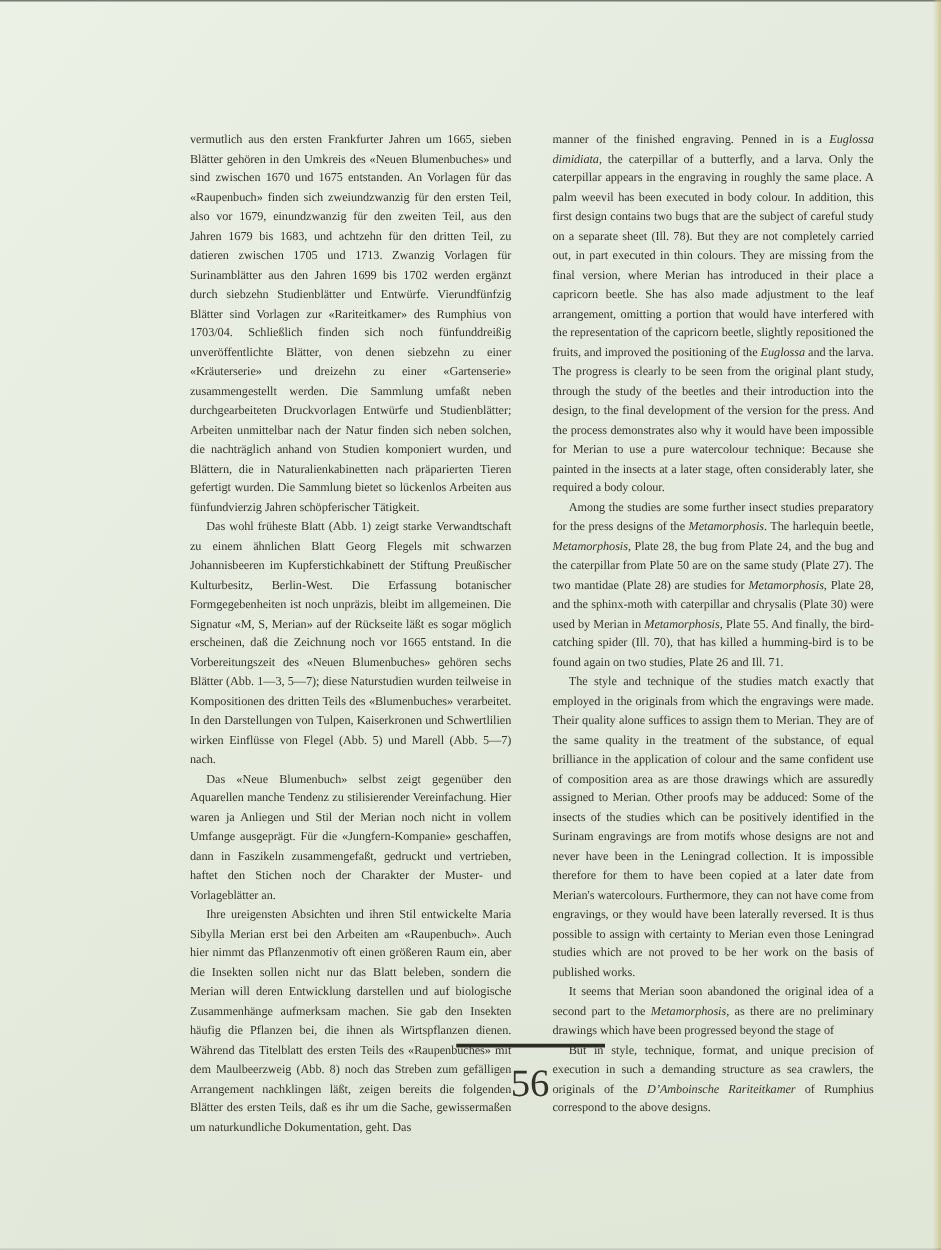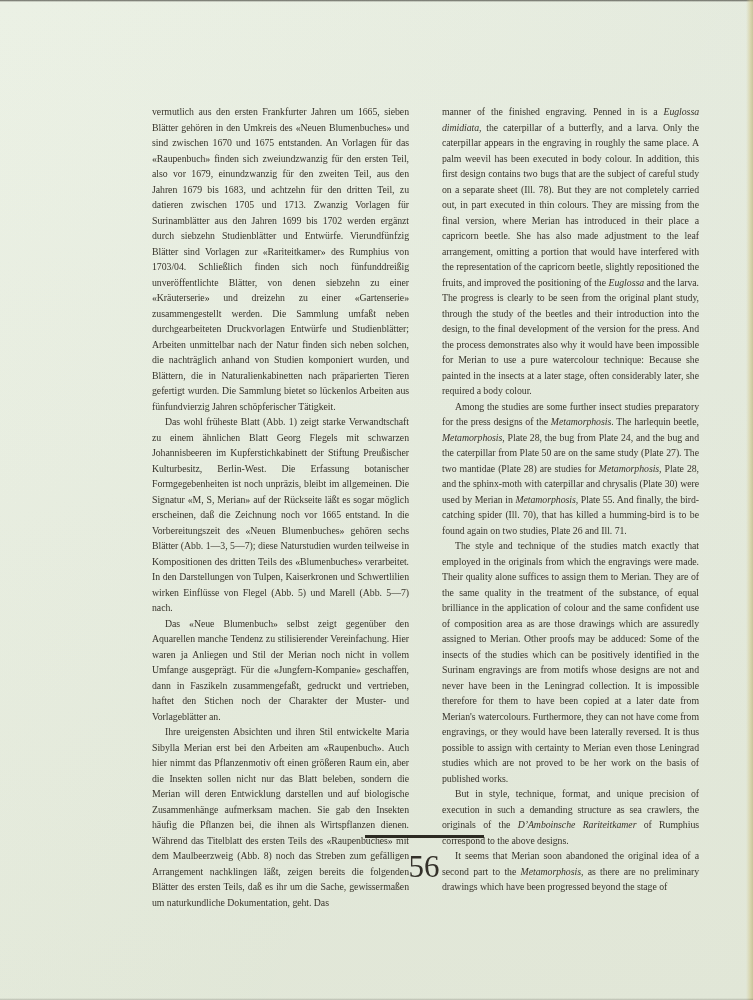--- a/index.html
+++ b/index.html
@@ -94,20 +94,20 @@
     <div class="column" id="col-left" lang="de">
         <p class="para"><span>vermutlich aus den ersten Frankfurter Jahren um 1665, sieben Blätter gehören in den Umkreis des «Neuen Blumenbuches» und sind zwischen 1670 und 1675 entstanden. An Vorlagen für das «Raupenbuch» finden sich zweiundzwanzig für den ersten Teil, also vor 1679, einundzwanzig für den zweiten Teil, aus den Jahren 1679 bis 1683, und achtzehn für den dritten Teil, zu datieren zwischen 1705 und 1713. Zwanzig Vorlagen für Surinamblätter aus den Jahren 1699 bis 1702 werden ergänzt durch siebzehn Studienblätter und Entwürfe. Vierundfünfzig Blätter sind Vorlagen zur «Rariteitkamer» des Rumphius von 1703/04. Schließlich finden sich noch fünfunddreißig unveröffentlichte Blätter, von denen siebzehn zu einer «Kräuterserie» und dreizehn zu einer «Gartenserie» zusammengestellt werden. Die Sammlung umfaßt neben durchgearbeiteten Druckvorlagen Entwürfe und Studienblätter; Arbeiten unmittelbar nach der Natur finden sich neben solchen, die nachträglich anhand von Studien komponiert wurden, und Blättern, die in Naturalienkabinetten nach präparierten Tieren gefertigt wurden. Die Sammlung bietet so lückenlos Arbeiten aus fünfundvierzig Jahren schöpferischer Tätigkeit.</span></p>
         <p class="para indent"><span>Das wohl früheste Blatt (Abb. 1) zeigt starke Verwandtschaft zu einem ähnlichen Blatt Georg Flegels mit schwarzen Johannisbeeren im Kupferstichkabinett der Stiftung Preußischer Kulturbesitz, Berlin-West. Die Erfassung botanischer Formgegebenheiten ist noch unpräzis, bleibt im allgemeinen. Die Signatur «M, S, Merian» auf der Rückseite läßt es sogar möglich erscheinen, daß die Zeichnung noch vor 1665 entstand. In die Vorbereitungszeit des «Neuen Blumenbuches» gehören sechs Blätter (Abb. 1—3, 5—7); diese Naturstudien wurden teilweise in Kompositionen des dritten Teils des «Blumenbuches» verarbeitet. In den Darstellungen von Tulpen, Kaiserkronen und Schwertlilien wirken Einflüsse von Flegel (Abb. 5) und Marell (Abb. 5—7) nach.</span></p>
         <p class="para indent"><span>Das «Neue Blumenbuch» selbst zeigt gegenüber den Aquarellen manche Tendenz zu stilisierender Vereinfachung. Hier waren ja Anliegen und Stil der Merian noch nicht in vollem Umfange ausgeprägt. Für die «Jungfern-Kompanie» geschaffen, dann in Faszikeln zusammengefaßt, gedruckt und vertrieben, haftet den Stichen noch der Charakter der Muster- und Vorlageblätter an.</span></p>
         <p class="para indent"><span>Ihre ureigensten Absichten und ihren Stil entwickelte Maria Sibylla Merian erst bei den Arbeiten am «Raupenbuch». Auch hier nimmt das Pflanzenmotiv oft einen größeren Raum ein, aber die Insekten sollen nicht nur das Blatt beleben, sondern die Merian will deren Entwicklung darstellen und auf biologische Zusammenhänge aufmerksam machen. Sie gab den Insekten häufig die Pflanzen bei, die ihnen als Wirtspflanzen dienen. Während das Titelblatt des ersten Teils des «Raupenbuches» mit dem Maulbeerzweig (Abb. 8) noch das Streben zum gefälligen Arrangement nachklingen läßt, zeigen bereits die folgenden Blätter des ersten Teils, daß es ihr um die Sache, gewissermaßen um naturkundliche Dokumentation, geht. Das</span></p>
       </div>
     <div class="column" id="col-right" lang="en">
         <p class="para"><span>manner of the finished engraving. Penned in is a </span><em>Euglossa dimidiata</em><span>, the caterpillar of a butterfly, and a larva. Only the caterpillar appears in the engraving in roughly the same place. A palm weevil has been executed in body colour. In addition, this first design contains two bugs that are the subject of careful study on a separate sheet (Ill. 78). But they are not completely carried out, in part executed in thin colours. They are missing from the final version, where Merian has introduced in their place a capricorn beetle. She has also made adjustment to the leaf arrangement, omitting a portion that would have interfered with the representation of the capricorn beetle, slightly repositioned the fruits, and improved the positioning of the </span><em>Euglossa</em><span> and the larva. The progress is clearly to be seen from the original plant study, through the study of the beetles and their introduction into the design, to the final development of the version for the press. And the process demonstrates also why it would have been impossible for Merian to use a pure watercolour technique: Because she painted in the insects at a later stage, often considerably later, she required a body colour.</span></p>
         <p class="para indent"><span>Among the studies are some further insect studies preparatory for the press designs of the </span><em>Metamorphosis</em><span>. The harlequin beetle, </span><em>Metamorphosis</em><span>, Plate 28, the bug from Plate 24, and the bug and the caterpillar from Plate 50 are on the same study (Plate 27). The two mantidae (Plate 28) are studies for </span><em>Metamorphosis</em><span>, Plate 28, and the sphinx-moth with caterpillar and chrysalis (Plate 30) were used by Merian in </span><em>Metamorphosis</em><span>, Plate 55. And finally, the bird-catching spider (Ill. 70), that has killed a humming-bird is to be found again on two studies, Plate 26 and Ill. 71.</span></p>
         <p class="para indent"><span>The style and technique of the studies match exactly that employed in the originals from which the engravings were made. Their quality alone suffices to assign them to Merian. They are of the same quality in the treatment of the substance, of equal brilliance in the application of colour and the same confident use of composition area as are those drawings which are assuredly assigned to Merian. Other proofs may be adduced: Some of the insects of the studies which can be positively identified in the Surinam engravings are from motifs whose designs are not and never have been in the Leningrad collection. It is impossible therefore for them to have been copied at a later date from Merian's watercolours. Furthermore, they can not have come from engravings, or they would have been laterally reversed. It is thus possible to assign with certainty to Merian even those Leningrad studies which are not proved to be her work on the basis of published works.</span></p>
+        <p class="para indent"><span>It seems that Merian soon abandoned the original idea of a second part to the </span><em>Metamorphosis</em><span>, as there are no preliminary drawings which have been progressed beyond the stage of</span></p>
         <p class="para indent"><span>But in style, technique, format, and unique precision of execution in such a demanding structure as sea crawlers, the originals of the </span><em>D’Amboinsche Rariteitkamer</em><span> of Rumphius correspond to the above designs.</span></p>
-        <p class="para indent"><span>It seems that Merian soon abandoned the original idea of a second part to the </span><em>Metamorphosis</em><span>, as there are no preliminary drawings which have been progressed beyond the stage of</span></p>
       </div>
   </div>
 
   <div class="footer-rule"></div>
   <div class="page-number">56</div>
 </div>
 
 </body></html>

